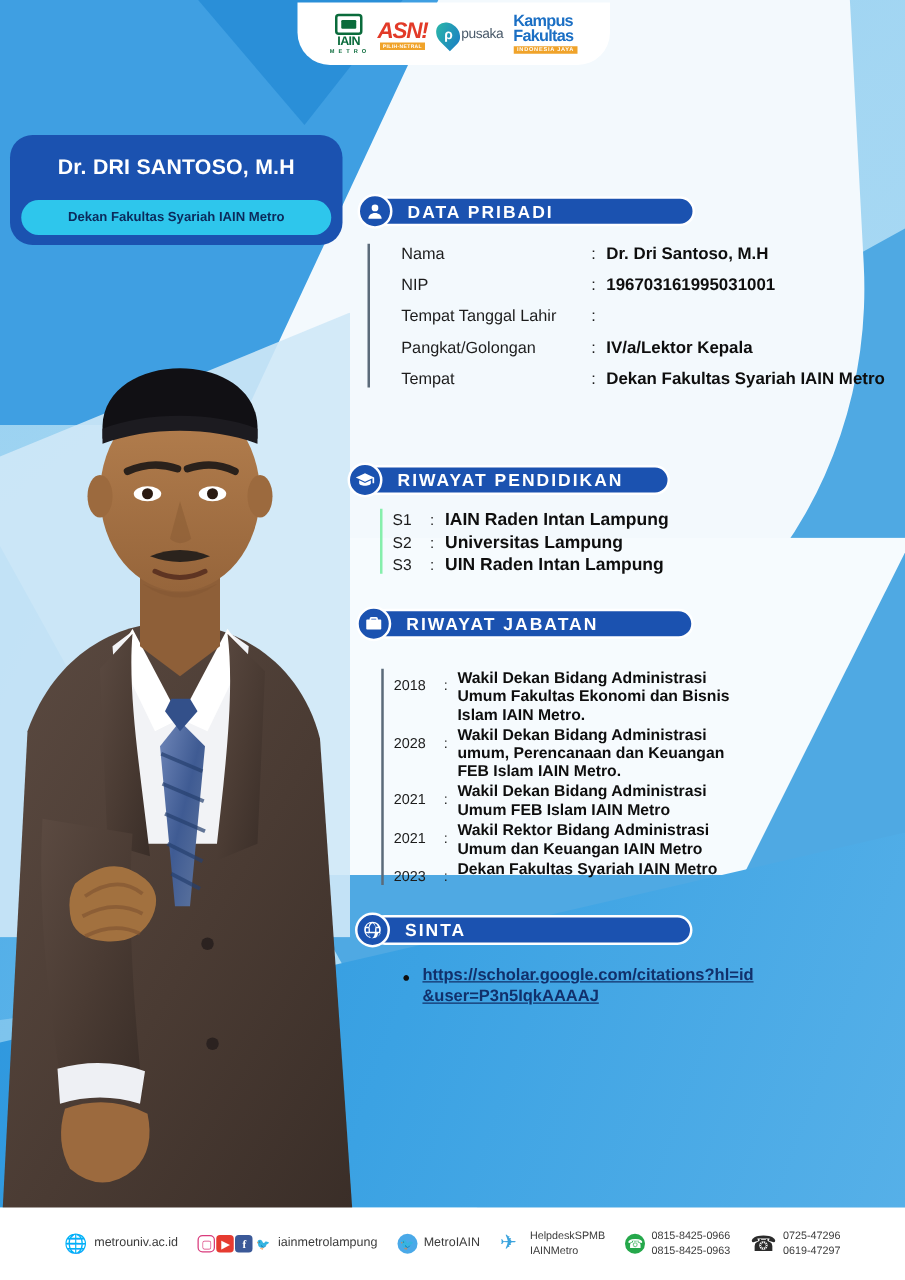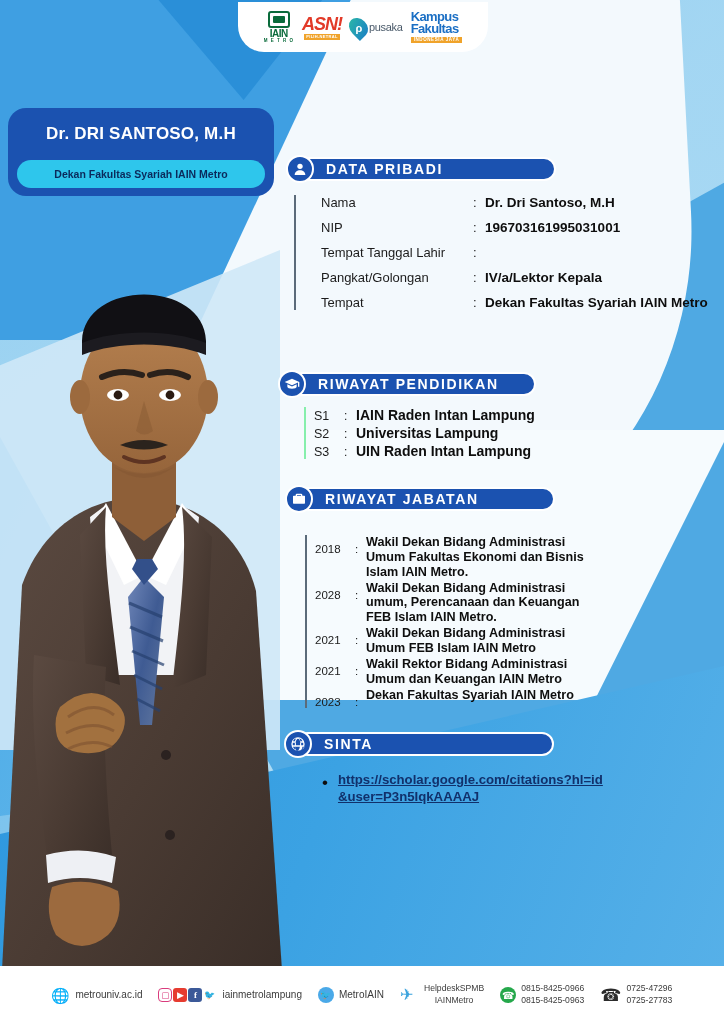--- a/index.html
+++ b/index.html
@@ -242,21 +242,21 @@
   .soc-group{ display:flex; align-items:center; gap:1px;}
   .soc{ width:14px;height:14px;border-radius:3px;display:flex;align-items:center;justify-content:center;font-size:9px;color:#fff;}
   .soc.ig{ border:1.6px solid #d93b7c; background:#fff; color:#d93b7c; border-radius:4px;}
   .soc.yt{ background:#e63b30; border-radius:3px;}
   .soc.fb{ background:#3b5998; font-weight:bold; font-family:"Liberation Serif",serif;}
   .soc.tw{ color:#4aa9e8; background:#fff;}
   .tg{ width:19px;height:17px; color:#3aa3dd; font-size:16px; line-height:1;}
   .wa{ width:16px;height:16px;border-radius:50%;background:#25a84b;color:#fff;font-size:10px;display:flex;align-items:center;justify-content:center;}
   .twt{ width:16px;height:16px;border-radius:50%;background:#4aa9e8;color:#fff;font-size:9px;display:flex;align-items:center;justify-content:center;}
   .phone-ic{ font-size:17px; color:#2b2b2b; line-height:1;}
-  .nums{ display:flex; flex-direction:column; font-size:8.6px; color:#3b3b3b; line-height:1.35;align-items:center;}
+  .nums{ display:flex; flex-direction:column; font-size:8.6px; color:#3b3b3b; line-height:1.35;}
 </style>
 </head>
 <body>
 
 <div id="poster">
 
   <div class="bg-base"></div>
   <div class="bg-diag-pale"></div>
   <div class="bg-diag-pale2"></div>
   <div class="bg-white-wedge"></div>
@@ -535,19 +535,19 @@
       <span class="nums">
         <span>0815-8425-0966</span>
         <span>0815-8425-0963</span>
       </span>
     </div>
 
     <div class="fitem">
       <span class="phone-ic">☎</span>
       <span class="nums">
         <span>0725-47296</span>
-        <span>0725-27783</span>
+        <span>0619-47297</span>
       </span>
     </div>
 
   </div>
 
 </div>
 
 </body></html>

